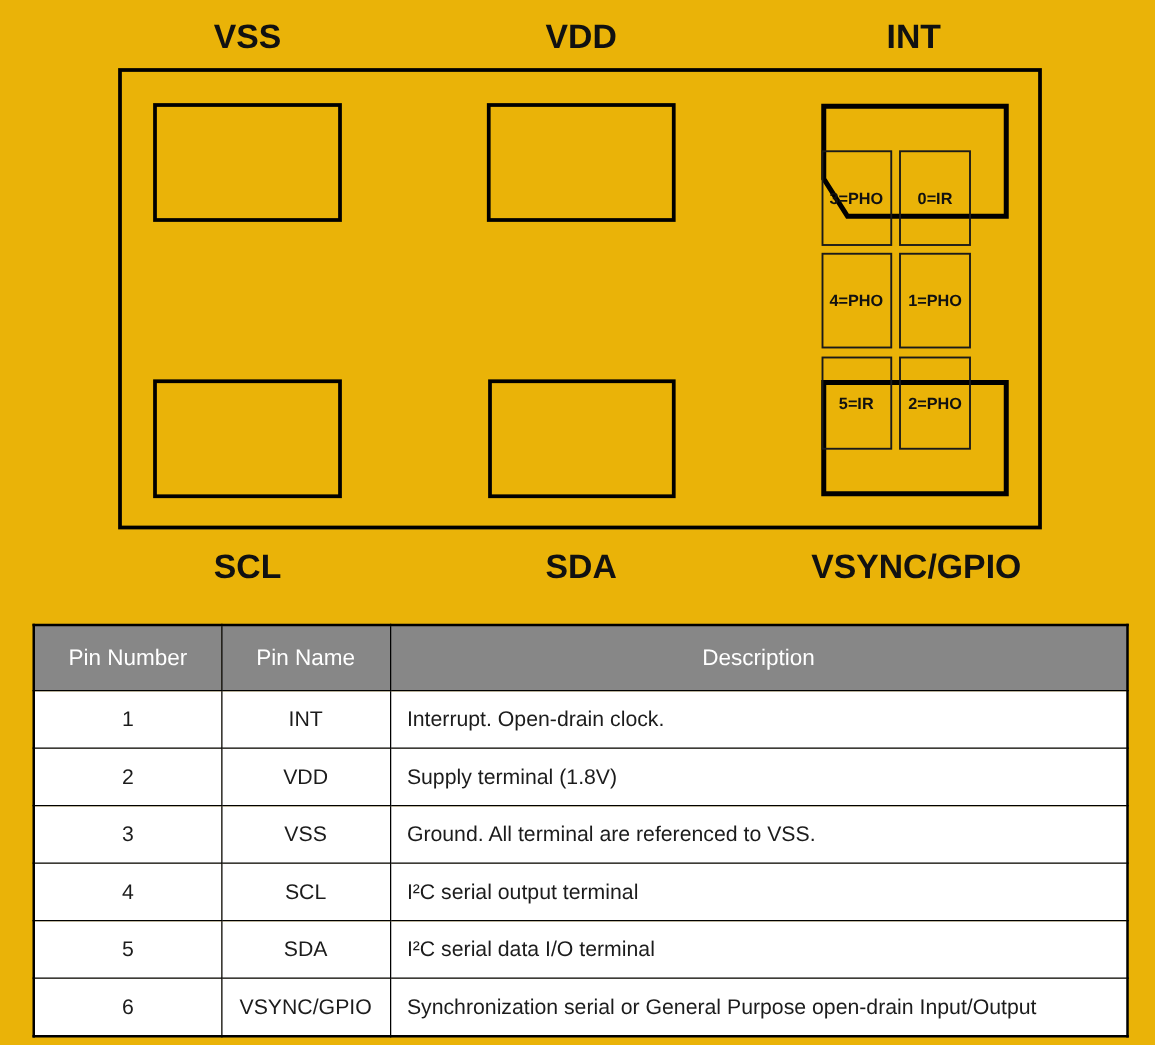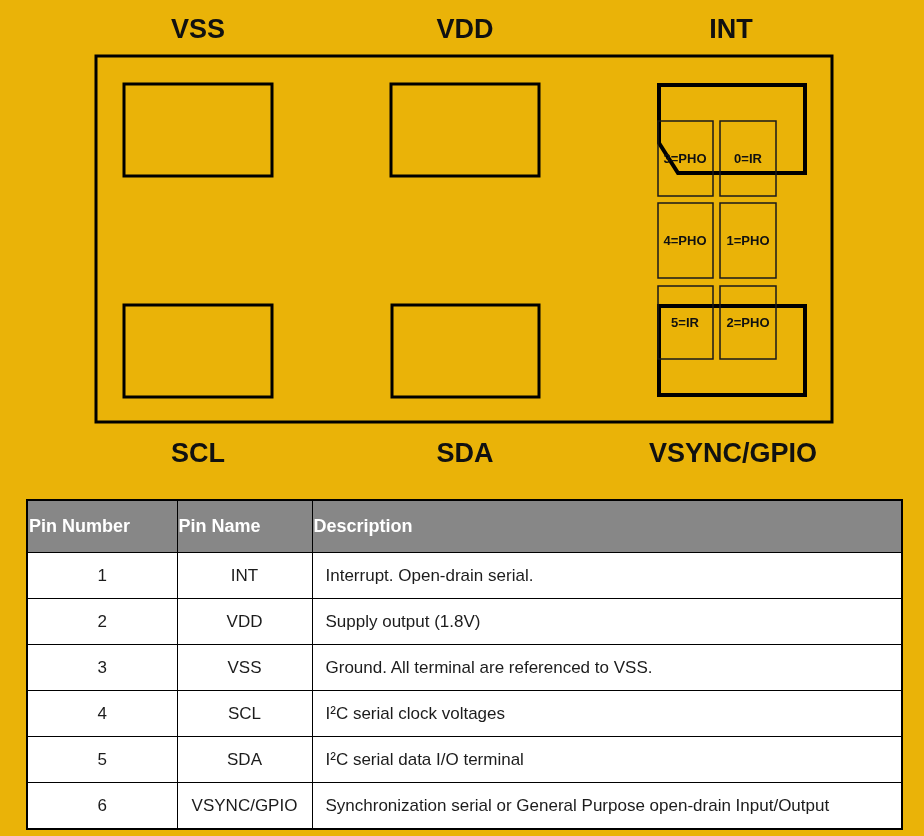--- a/index.html
+++ b/index.html
@@ -37,22 +37,22 @@
     width: 875px;
     border-collapse: collapse;
     table-layout: fixed;
     border: 2px solid #000000;
   }
   table.pin-table th {
     height: 49px;
     background: #878787;
     color: #ffffff;
     font-size: 18px;
-    font-weight: bold;
-    text-align: left;
+    font-weight: normal;
+    text-align: center;
     vertical-align: middle;
     border: 1.5px solid #000000;
   }
   table.pin-table td {
     height: 43px;
     font-size: 17px;
     text-align: center;
     vertical-align: middle;
     border: 1.5px solid #000000;
     color: #1c1c1c;
@@ -117,36 +117,36 @@
       <tr>
         <th>Pin Number</th>
         <th>Pin Name</th>
         <th>Description</th>
       </tr>
     </thead>
     <tbody>
       <tr>
         <td>1</td>
         <td>INT</td>
-        <td class="desc">Interrupt. Open-drain serial.</td>
+        <td class="desc">Interrupt. Open-drain clock.</td>
       </tr>
       <tr>
         <td>2</td>
         <td>VDD</td>
-        <td class="desc">Supply output (1.8V)</td>
+        <td class="desc">Supply terminal (1.8V)</td>
       </tr>
       <tr>
         <td>3</td>
         <td>VSS</td>
         <td class="desc">Ground. All terminal are referenced to VSS.</td>
       </tr>
       <tr>
         <td>4</td>
         <td>SCL</td>
-        <td class="desc">I²C serial clock voltages</td>
+        <td class="desc">I²C serial output terminal</td>
       </tr>
       <tr>
         <td>5</td>
         <td>SDA</td>
         <td class="desc">I²C serial data I/O terminal</td>
       </tr>
       <tr>
         <td>6</td>
         <td>VSYNC/GPIO</td>
         <td class="desc">Synchronization serial or General Purpose open-drain Input/Output</td>

